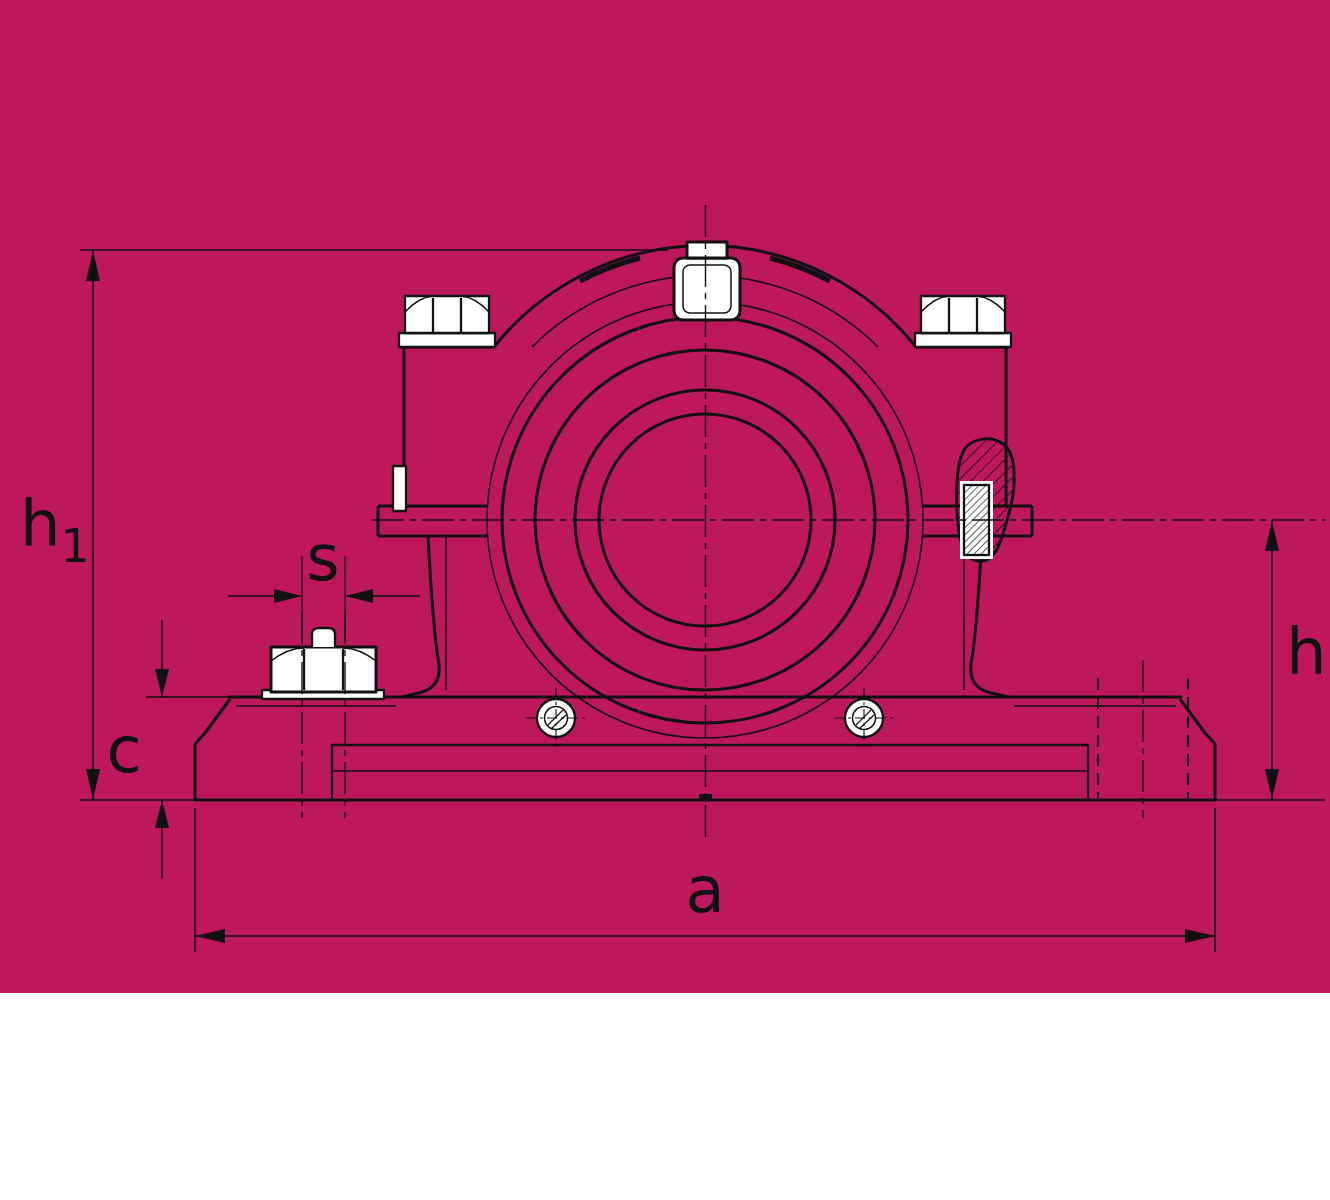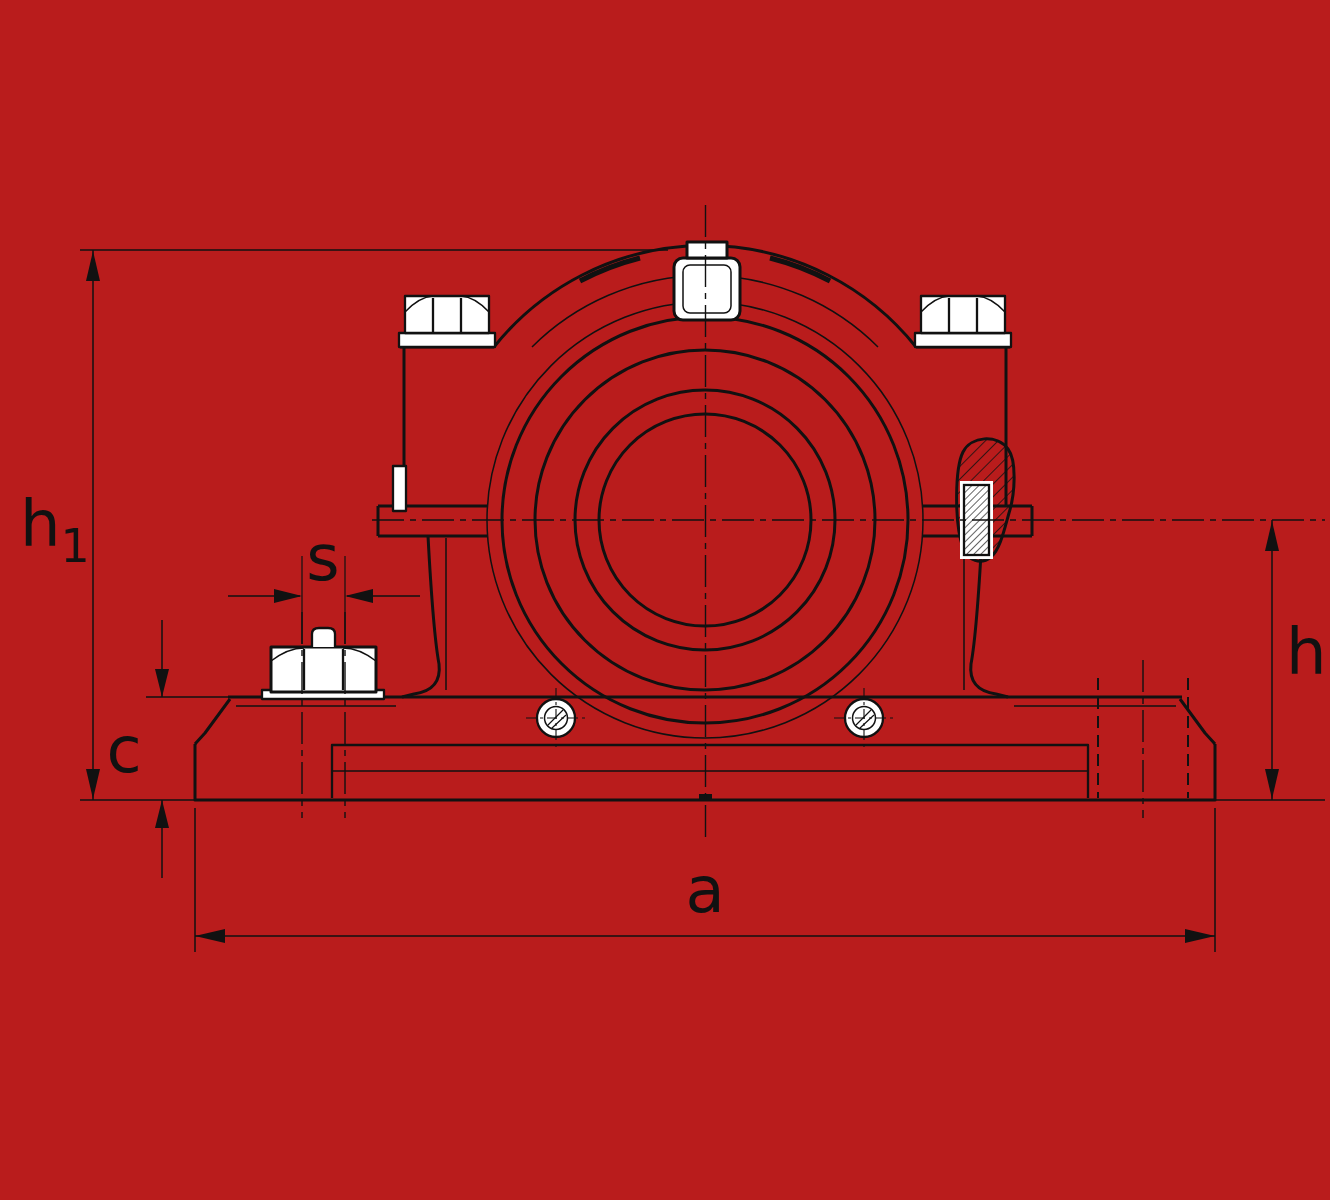--- a/index.html
+++ b/index.html
@@ -1,16 +1,16 @@
 <!DOCTYPE html>
 <html><head>
 <meta charset="utf-8">
 <style>
   html,body{margin:0;padding:0;background:#ffffff;}
-  .frame{position:relative;width:1330px;height:1200px;background:#b91c1c;overflow:hidden;
+  .frame{position:relative;width:1330px;height:993px;background:#be185d;overflow:hidden;
          font-family:"DejaVu Sans", sans-serif;}
   svg{display:block;width:1330px;height:1200px;}
   
   .ol   {stroke:#111;stroke-width:3;fill:none;stroke-linejoin:round;}
   .ol2  {stroke:#111;stroke-width:2.3;fill:none;stroke-linejoin:round;}
   .thin {stroke:#111;stroke-width:1.5;fill:none;}
   .vthin{stroke:#111;stroke-width:1.2;fill:none;}
   .thick{stroke:#111;stroke-width:5;fill:none;}
   .white{fill:#ffffff;}
   .cl   {stroke:#111;stroke-width:1.4;fill:none;stroke-dasharray:32 6 6 6;}

